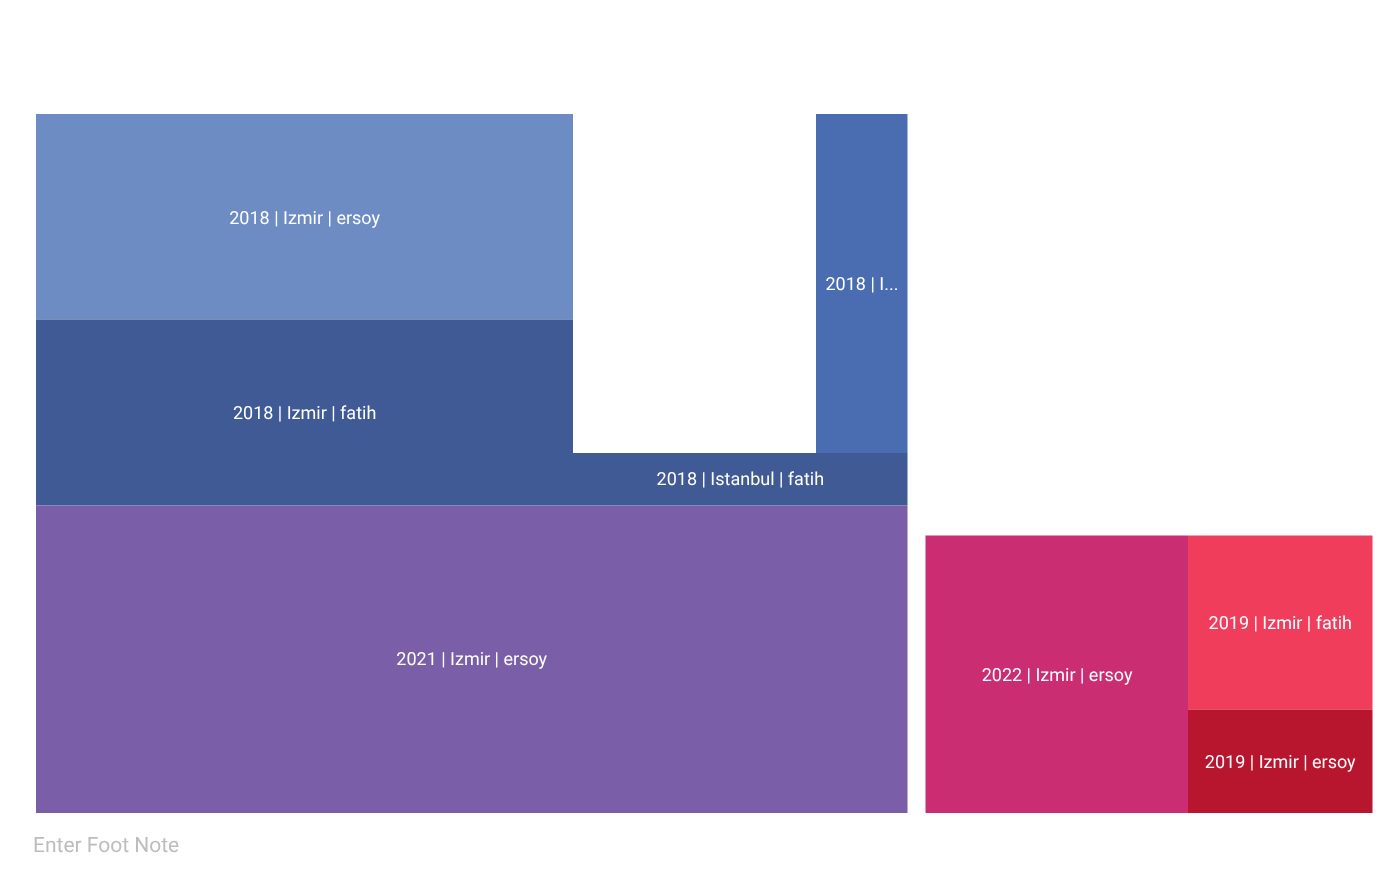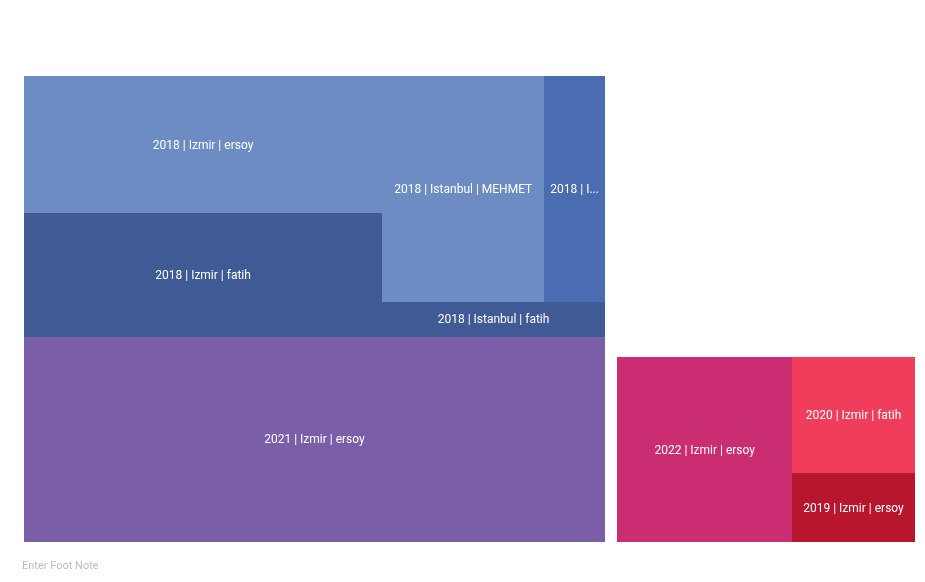--- a/index.html
+++ b/index.html
@@ -66,54 +66,51 @@
     justify-content: center;
     text-align: center;
     padding: 4px;
     overflow: hidden;
     white-space: nowrap;
   }
   .footnote {
     position: absolute;
     left: 22px;
     bottom: 10px;
-    font-size: 11px;
+    font-size: 14px;
     color: #bdbdbd;
   }
 </style>
 </head>
 <body>
 
 <div class="card">
 
 
   <div class="chart-area" id="chart-area">
       <div class="tile" style="left: 0%; top: 0%; width: 40.2%; height: 29.5%; background: rgb(108, 140, 195);">
         <span>2018 | Izmir | ersoy</span>
       </div>
       <div class="tile" style="left: 0%; top: 29.5%; width: 40.2%; height: 26.5%; background: rgb(63, 90, 149);">
         <span>2018 | Izmir | fatih</span>
       </div>
-      <div class="tile" style="left: 40.2%; top: 0%; width: 18.2%; height: 48.5%; background: rgb(108, 140, 195);">
-        <span>2018 | Istanbul | MEHMET</span>
-      </div>
       <div class="tile" style="left: 58.4%; top: 0%; width: 6.8%; height: 48.5%; background: rgb(74, 108, 176);">
         <span>2018 | I...</span>
       </div>
       <div class="tile" style="left: 40.2%; top: 48.5%; width: 25%; height: 7.5%; background: rgb(63, 90, 149);">
         <span>2018 | Istanbul | fatih</span>
       </div>
       <div class="tile" style="left: 0%; top: 56%; width: 65.2%; height: 44%; background: rgb(122, 94, 167);">
         <span>2021 | Izmir | ersoy</span>
       </div>
       <div class="tile" style="left: 66.6%; top: 60.4%; width: 19.6%; height: 39.6%; background: rgb(202, 45, 113);">
         <span>2022 | Izmir | ersoy</span>
       </div>
       <div class="tile" style="left: 86.2%; top: 60.4%; width: 13.8%; height: 24.8%; background: rgb(239, 61, 91);">
-        <span>2020 | Izmir | fatih</span>
+        <span>2019 | Izmir | fatih</span>
       </div>
       <div class="tile" style="left: 86.2%; top: 85.2%; width: 13.8%; height: 14.8%; background: rgb(184, 21, 46);">
         <span>2019 | Izmir | ersoy</span>
       </div>
     </div>
 
   <div class="footnote">Enter Foot Note</div>
 
 </div>
 

